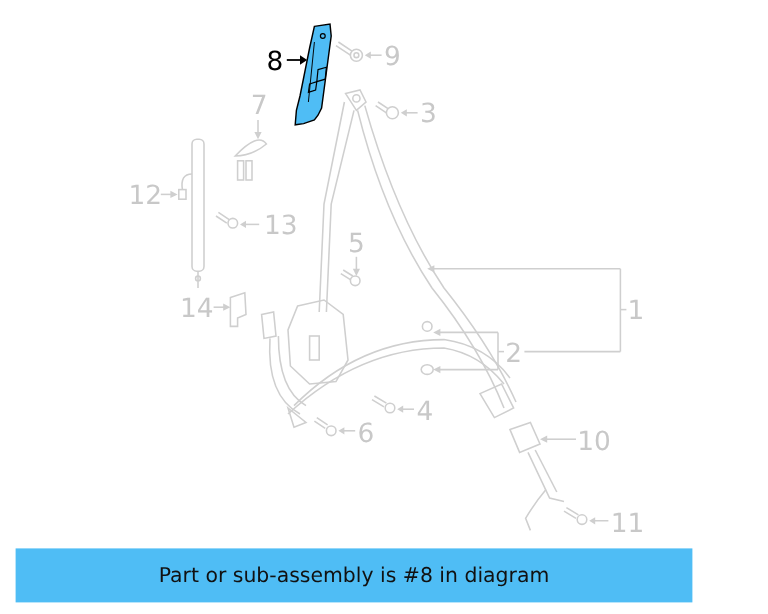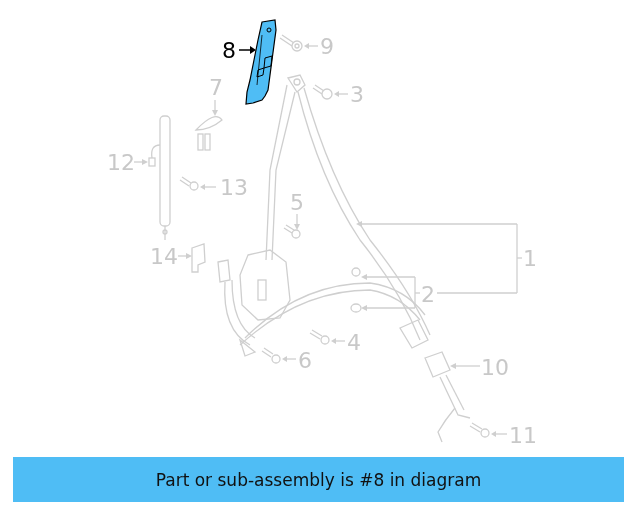--- a/index.html
+++ b/index.html
@@ -3,21 +3,21 @@
 <meta charset="utf-8">
 <style>
   html, body { margin: 0; padding: 0; background: #ffffff; }
   body { width: 640px; height: 512px; position: relative; overflow: hidden; font-family: "DejaVu Sans", sans-serif; }
   #diagram { position: absolute; left: 0; top: 0; width: 640px; height: 512px; }
   .callout { font-family: "DejaVu Sans", sans-serif; font-size: 22px; fill: #c8c8c8; }
   .callout.active { fill: #000000; }
   .ln { stroke: #cfcfcf; stroke-width: 1.3; fill: none; }
   .lnf { stroke: #cfcfcf; stroke-width: 1.3; fill: #ffffff; }
   .banner {
-    position: absolute; left: 13px; top: 457px; width: 611px; height: 45px;
+    position: absolute; left: 13px; top: 457px; width: 564px; height: 45px;
     background: #4fbdf5; color: #111111; text-align: center;
     font-family: "DejaVu Sans", sans-serif; font-size: 17px; line-height: 20px;
     display: flex; flex-direction: column; justify-content: center;
   }
 </style>
 </head>
 <body>
 
 <svg id="diagram" viewBox="0 0 640 512" xmlns="http://www.w3.org/2000/svg">
 

